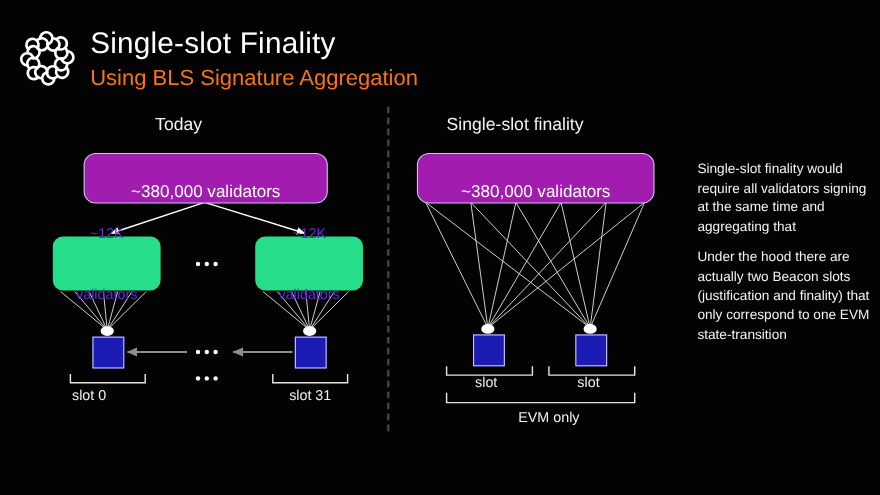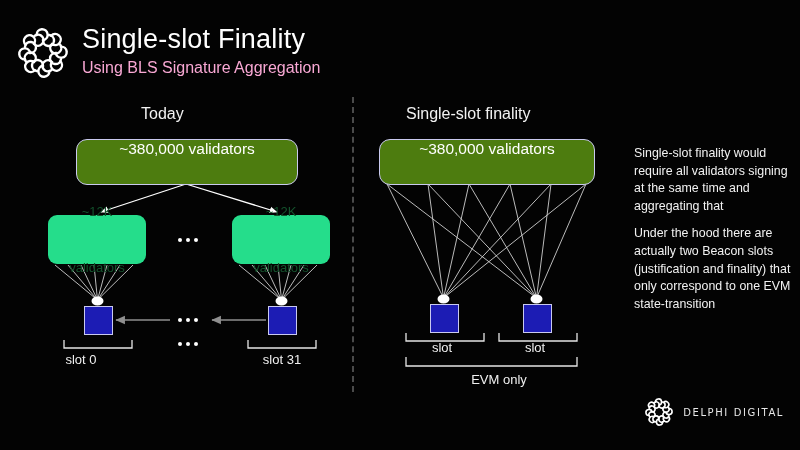--- a/index.html
+++ b/index.html
@@ -32,23 +32,23 @@
   }
   #slide-title {
     font-size: 27px;
     font-weight: 400;
     letter-spacing: 0.2px;
     color: #ffffff;
     line-height: 1.18;
     white-space: nowrap;
   }
   #slide-subtitle {
-    font-size: 16px;
+    font-size: 20px;
     font-weight: 400;
-    color: #f9a8d4;
+    color: #f97316;
     line-height: 1.3;
     margin-top: 2px;
     white-space: nowrap;
   }
 
   
   #divider {
     position: absolute;
     left: 352px;
     top: 97px;
@@ -64,42 +64,42 @@
     font-weight: 400;
     color: #f2f2f2;
     white-space: nowrap;
   }
   #heading-today  { left: 141px; top: 105px; }
   #heading-ssf    { left: 406px; top: 105px; }
 
   
   .vbox-blue {
     position: absolute;
-    background: #4d7c0f;
+    background: #a21caf;
     border: 1.6px solid #c9c9ef;
     border-radius: 11px;
     display: flex;
-    align-items: flex-start;
+    align-items: flex-end;
     justify-content: center;
     color: #ffffff;
     font-size: 15.5px;
     white-space: nowrap;
   }
   #big-box-left  { left: 76px;  top: 139px; width: 220px; height: 44px; }
   #big-box-right { left: 379px; top: 139px; width: 214px; height: 44px; }
 
   .vbox-green {
     position: absolute;
     background: #25dd8b;
     border-radius: 9px;
     display: flex;
     flex-direction: column;
     align-items: center;
     justify-content: center;
-    color: #14532d;
+    color: #6d28d9;
     font-size: 13px;
     line-height: 1.22;
     text-align: center;
     gap: 40px;
   }
   #green-left  { left: 48px;  top: 215px; width: 98px; height: 49px; }
   #green-right { left: 232px; top: 215px; width: 98px; height: 49px; }
 
   
   .slot-square {
@@ -364,47 +364,14 @@
   <div class="bracket-label" id="label-slot-a">slot</div>
   <div class="bracket-label" id="label-slot-b">slot</div>
   <div class="bracket-label" id="label-evmslot">EVM only</div>
 
   <div id="notes">
     <p>Single-slot finality would require all validators signing at the same time and aggregating that</p>
     <p>Under the hood there are actually two Beacon slots (justification and finality) that only correspond to one EVM state-transition</p>
   </div>
 
 
-  <div id="brand">
-    <svg id="brand-mark" viewBox="0 0 100 100">
-      <g fill="none" stroke="#ffffff" stroke-width="5" stroke-linecap="round">
-        <g transform="translate(50,50)">
-          <g transform="rotate(0)   translate(0,-29)">
-              <path d="M -11 -2 a 9.5 9.5 0 1 1 11 9 a 9.5 9.5 0 1 0 11 -9"></path>
-            </g>
-          <g transform="rotate(45)  translate(0,-29)">
-              <path d="M -11 -2 a 9.5 9.5 0 1 1 11 9 a 9.5 9.5 0 1 0 11 -9"></path>
-            </g>
-          <g transform="rotate(90)  translate(0,-29)">
-              <path d="M -11 -2 a 9.5 9.5 0 1 1 11 9 a 9.5 9.5 0 1 0 11 -9"></path>
-            </g>
-          <g transform="rotate(135) translate(0,-29)">
-              <path d="M -11 -2 a 9.5 9.5 0 1 1 11 9 a 9.5 9.5 0 1 0 11 -9"></path>
-            </g>
-          <g transform="rotate(180) translate(0,-29)">
-              <path d="M -11 -2 a 9.5 9.5 0 1 1 11 9 a 9.5 9.5 0 1 0 11 -9"></path>
-            </g>
-          <g transform="rotate(225) translate(0,-29)">
-              <path d="M -11 -2 a 9.5 9.5 0 1 1 11 9 a 9.5 9.5 0 1 0 11 -9"></path>
-            </g>
-          <g transform="rotate(270) translate(0,-29)">
-              <path d="M -11 -2 a 9.5 9.5 0 1 1 11 9 a 9.5 9.5 0 1 0 11 -9"></path>
-            </g>
-          <g transform="rotate(315) translate(0,-29)">
-              <path d="M -11 -2 a 9.5 9.5 0 1 1 11 9 a 9.5 9.5 0 1 0 11 -9"></path>
-            </g>
-        </g>
-      </g>
-    </svg>
-    <div id="brand-text">DELPHI DIGITAL</div>
-  </div>
 
 </div>
 
 </body></html>

